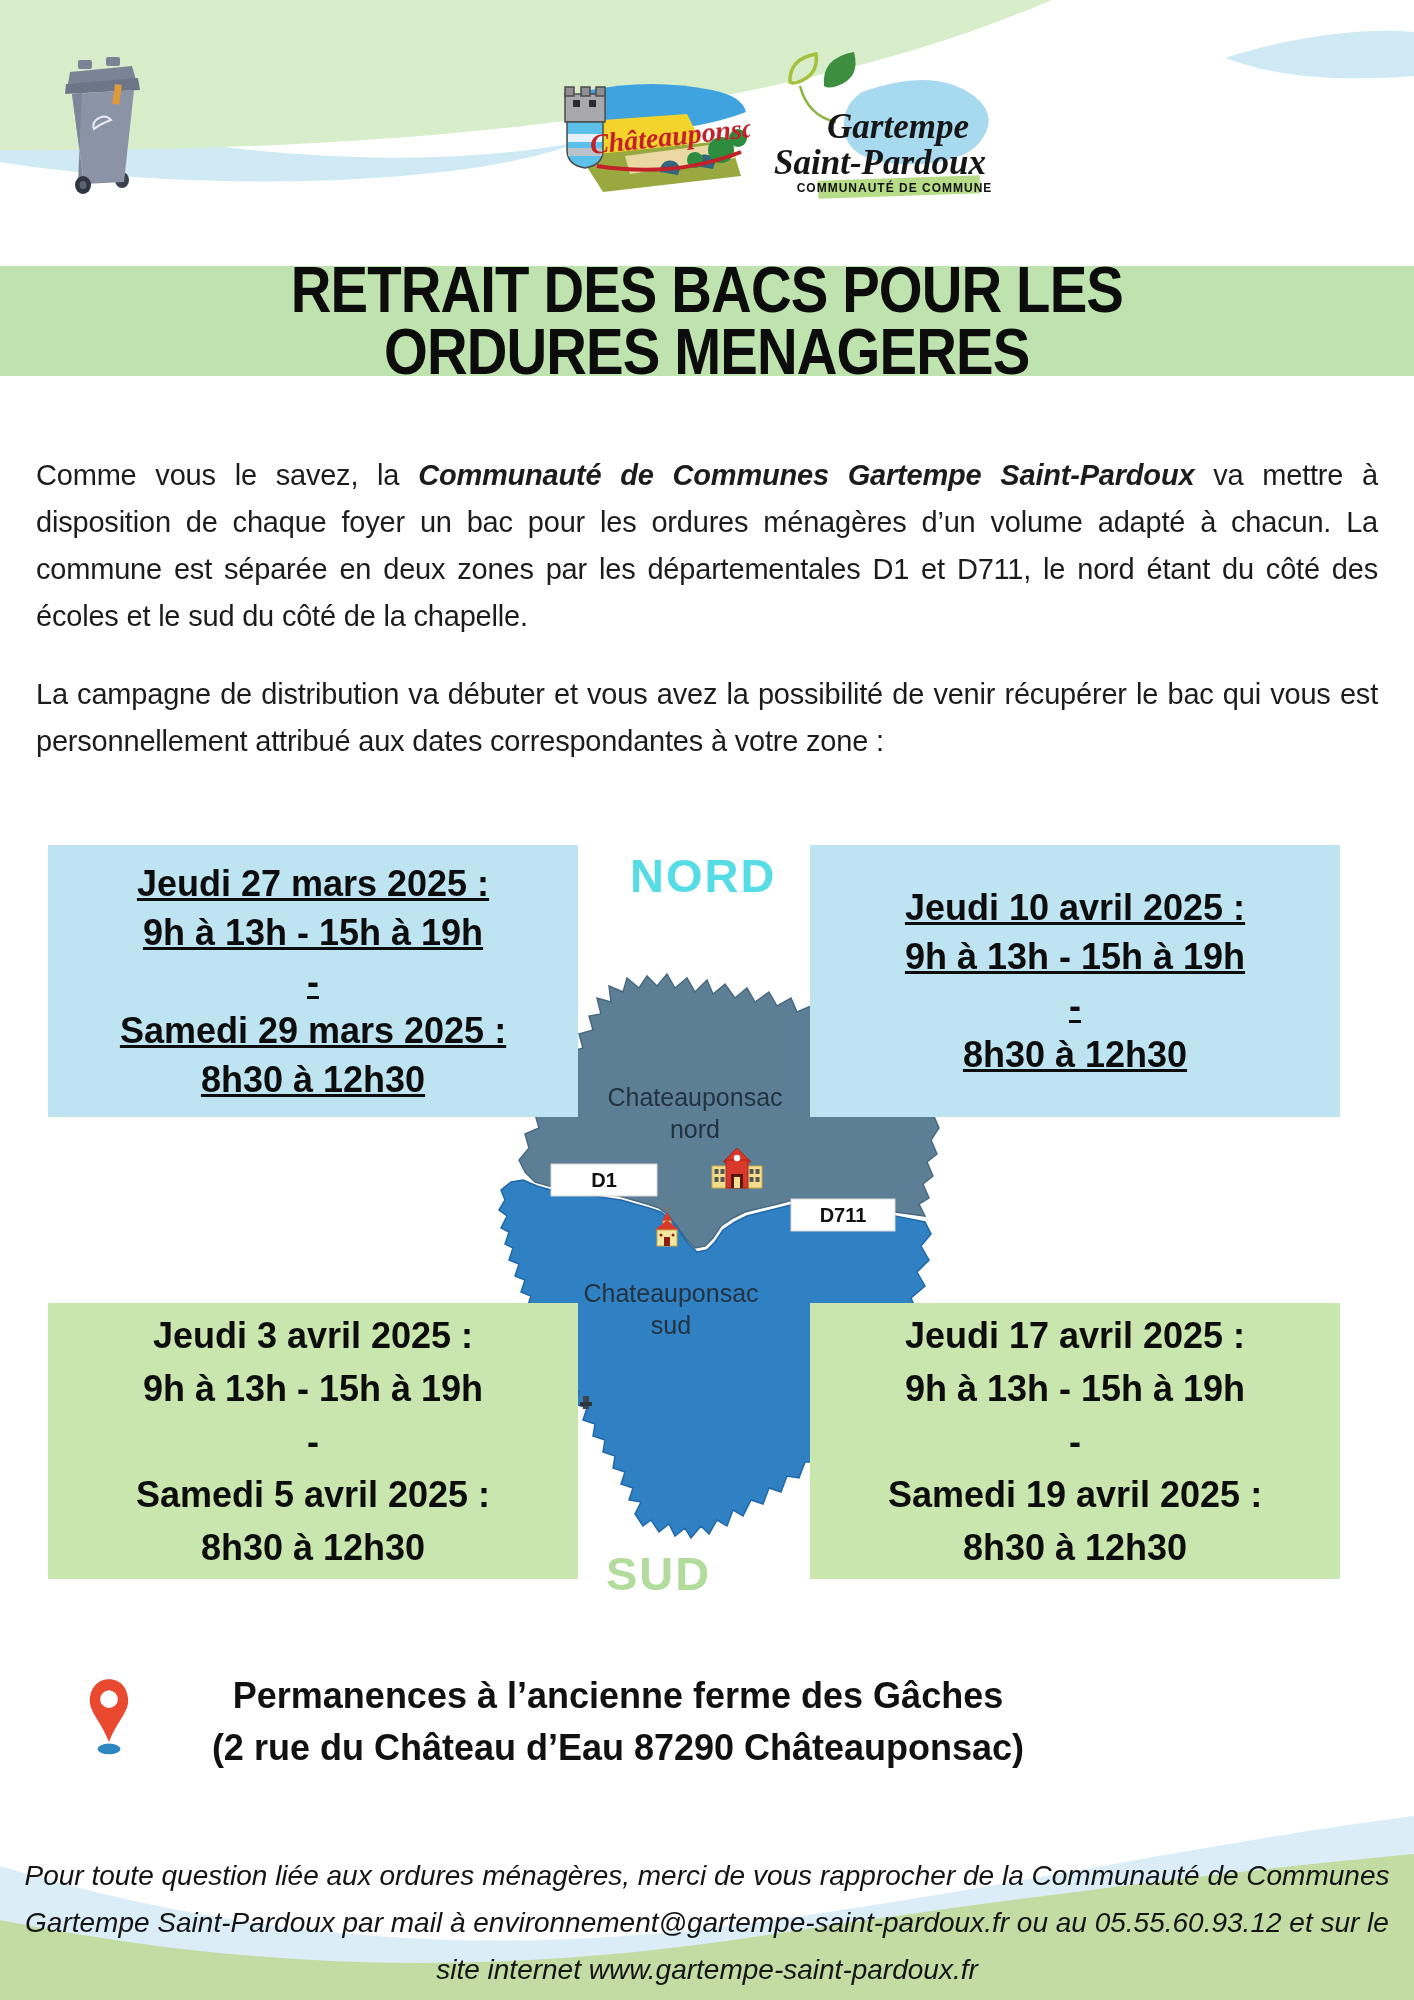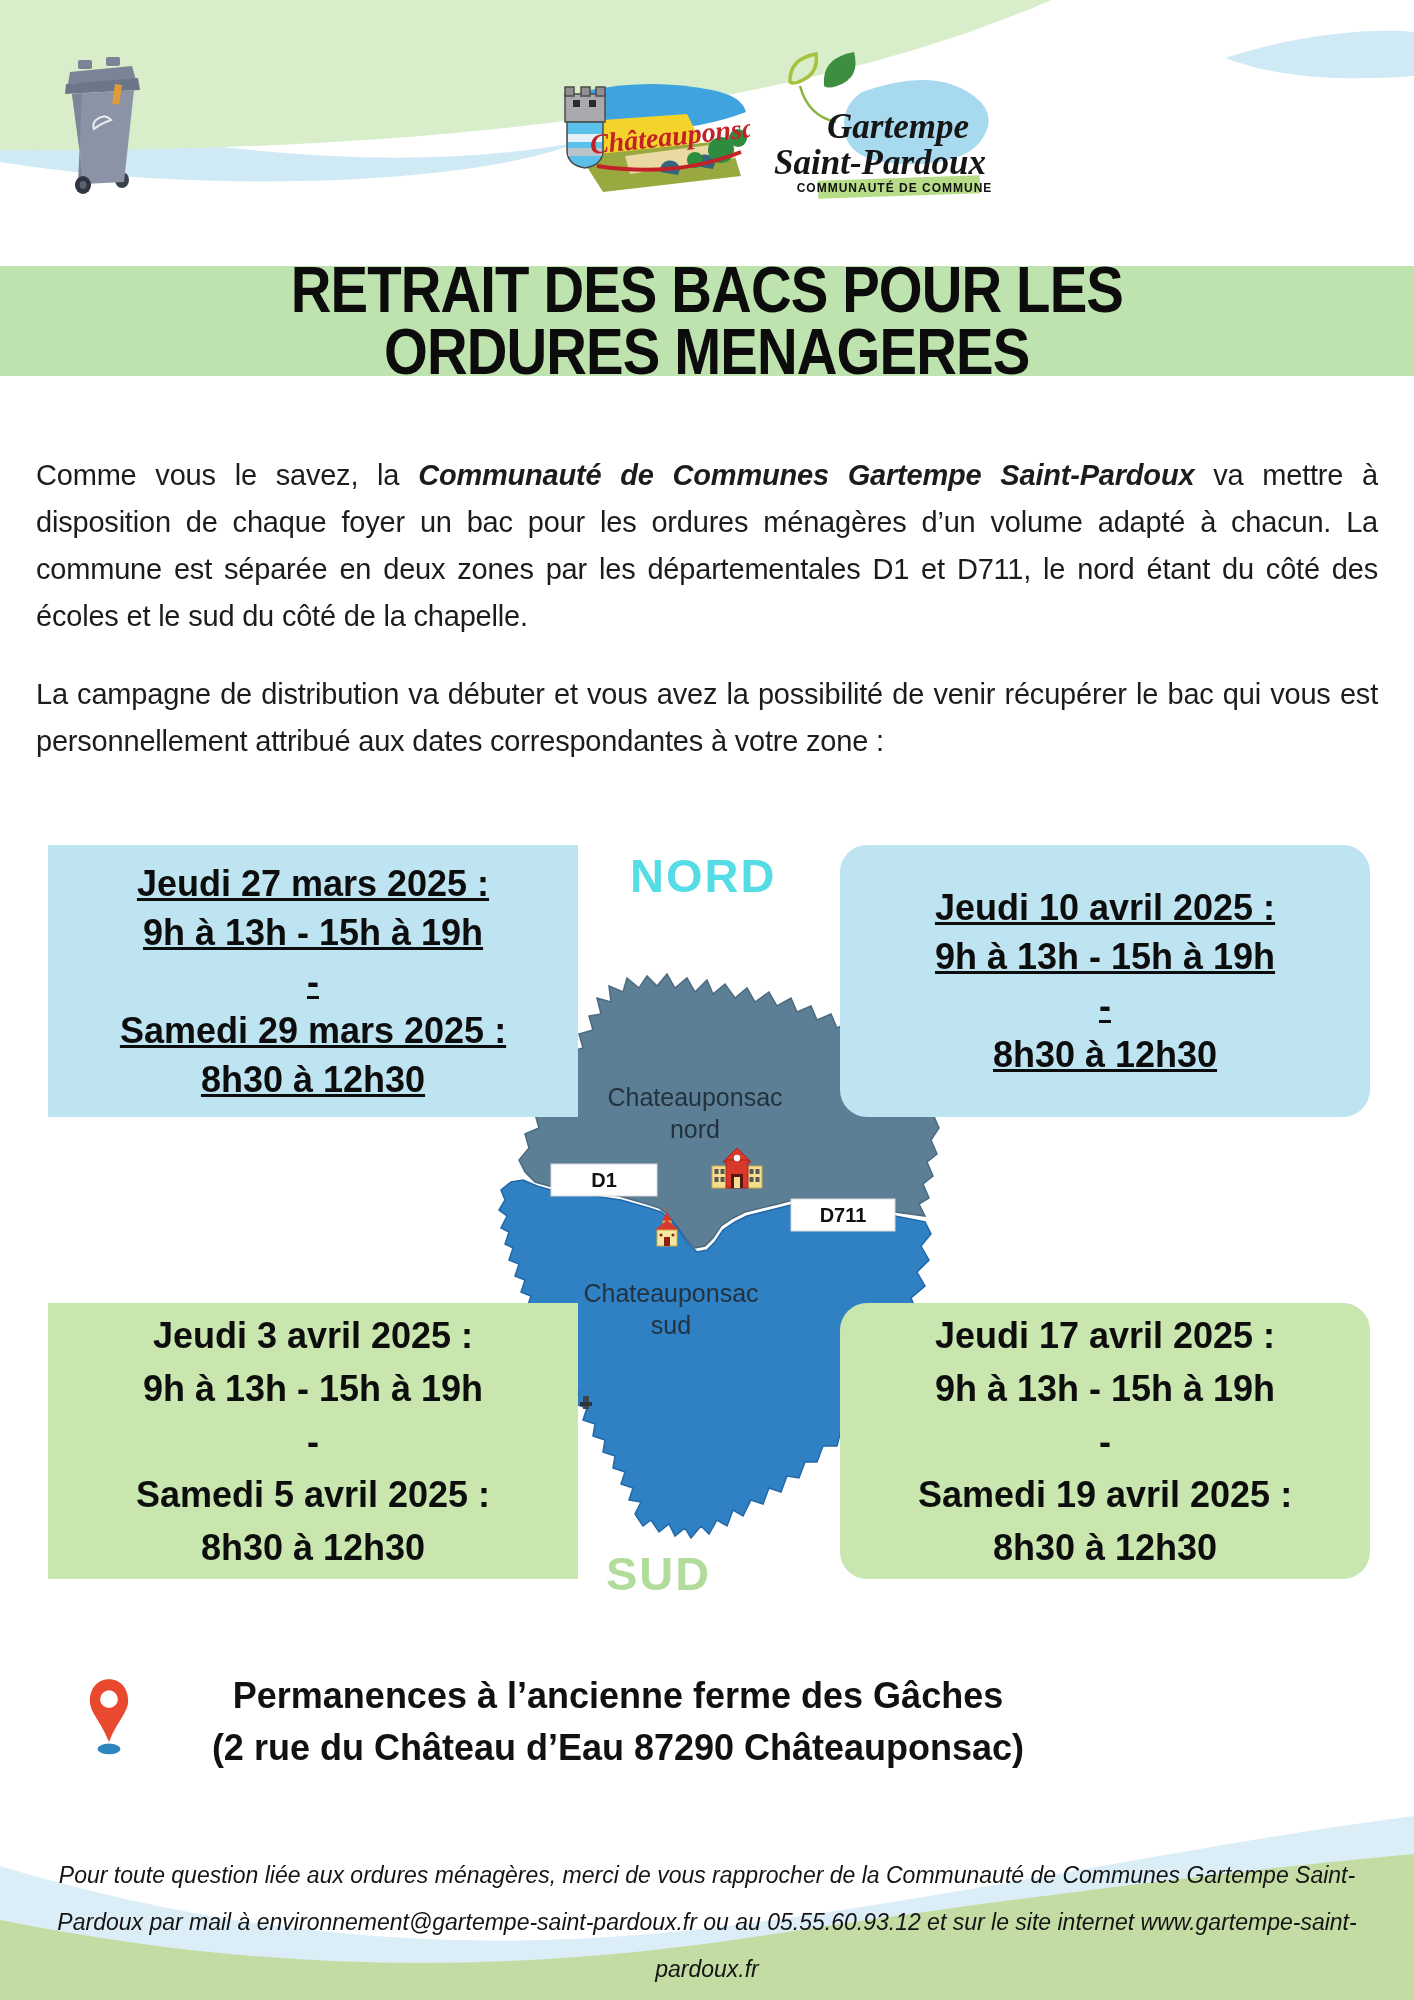--- a/index.html
+++ b/index.html
@@ -43,41 +43,41 @@
 
   
   .box{
     position:absolute; width:530px; display:flex; flex-direction:column;
     justify-content:center; text-align:center; font-weight:bold; font-size:36px;
     color:#0d0d0d; z-index:2;
   }
   .box-blue{background:#bee4f2; top:845px; height:272px;text-decoration:underline;}
   .box-green{background:#c8e6ae; top:1303px; height:276px;}
   .box-w{left:48px;}
-  .box-e{left:840px;border-radius:27px;}
+  .box-e{left:810px;}
   .box-blue .bl{line-height:49px;}
   .box-green .bl{line-height:53px;}
 
   
   .map{position:absolute; left:495px; top:950px; z-index:1;}
   .map-label{font-size:25px; fill:#22323e; font-weight:normal;}
   .road-text{font-size:20px; font-weight:bold; fill:#111;}
 
   
   .permanences{
     position:absolute; left:86px; top:1664px; display:flex; gap:16px; z-index:2;
     align-items:flex-start;
   }
   .perm-text{font-weight:bold; font-size:36px; line-height:52px; text-align:center; margin-top:6px; width:940px;}
 
   
   .footer-wave{position:absolute; left:0; top:1788px; z-index:0;}
   .footer-note{
     position:absolute; left:20px; top:1852px; width:1374px; margin:0;
-    font-style:italic; font-size:23px; line-height:47px; text-align:center;
+    font-style:italic; font-size:28px; line-height:47px; text-align:center;
     color:#141414; z-index:1;
   }
 </style>
 </head>
 <body>
 
 <div class="page">
 
   <svg class="header-wave" width="1414" height="215" viewBox="0 0 1414 215">
     <path d="M0,108 C220,158 420,172 580,142 C470,186 200,194 0,162 Z" fill="#cfeaf4"></path>

